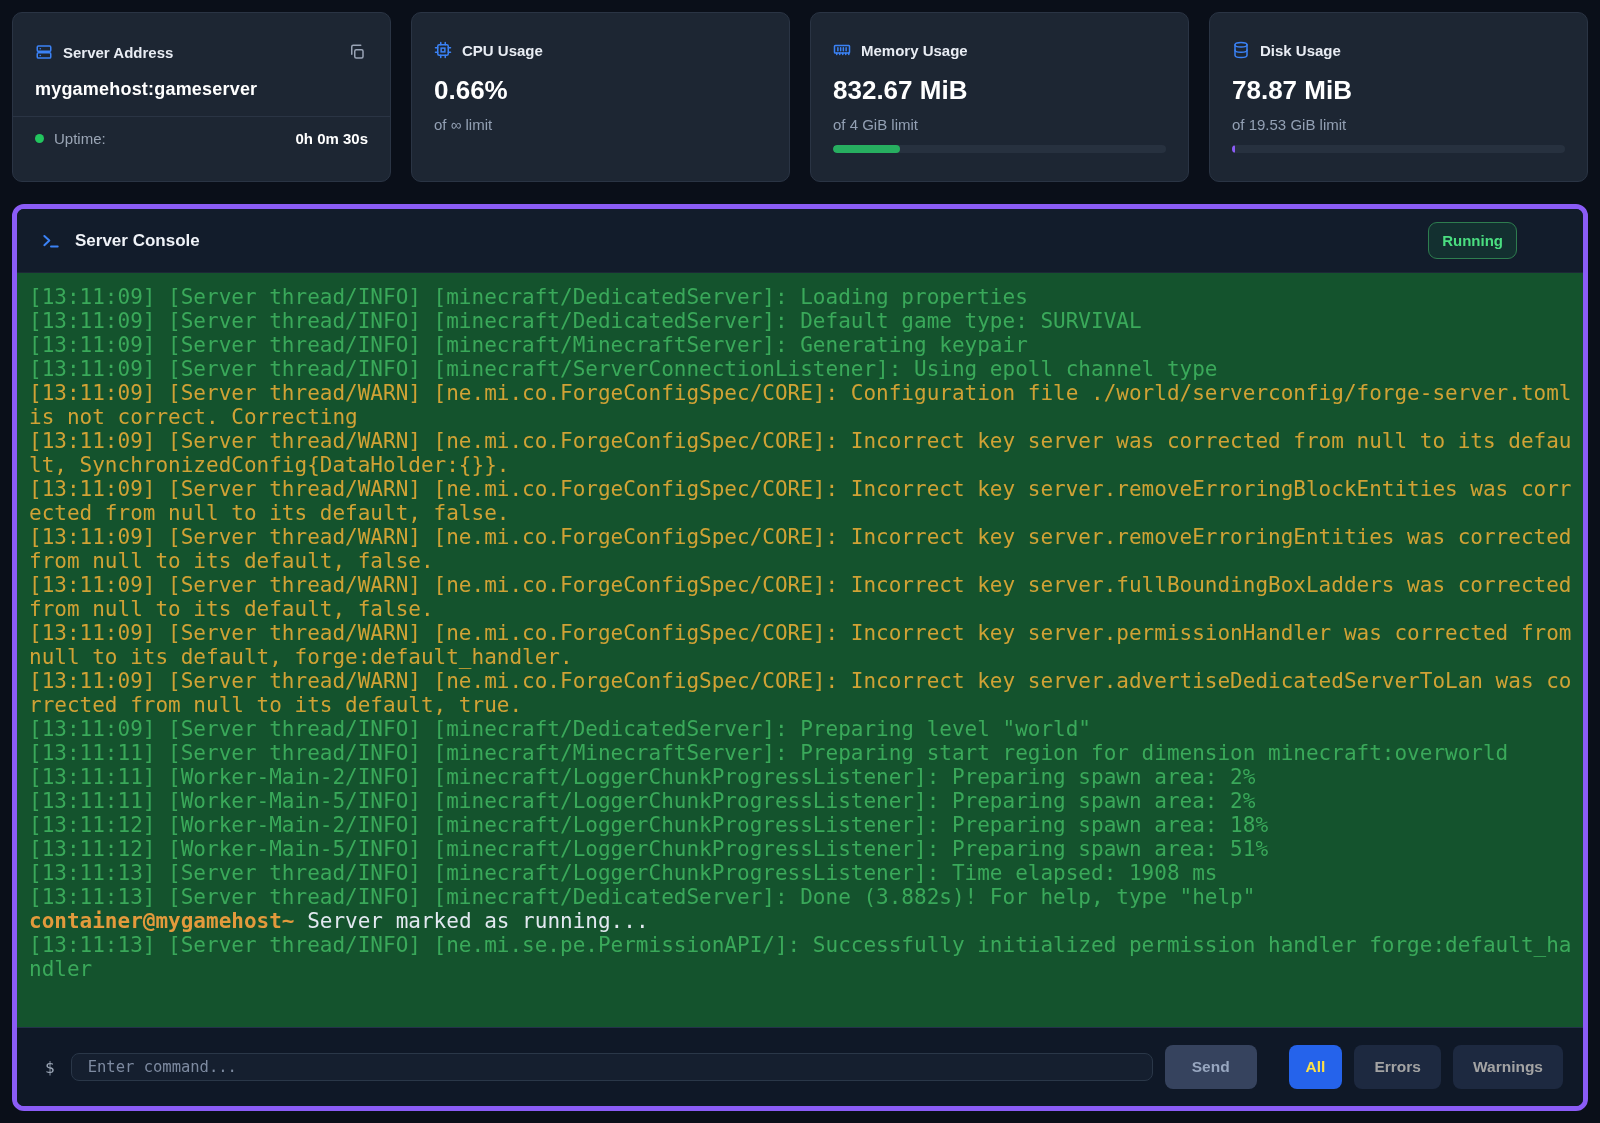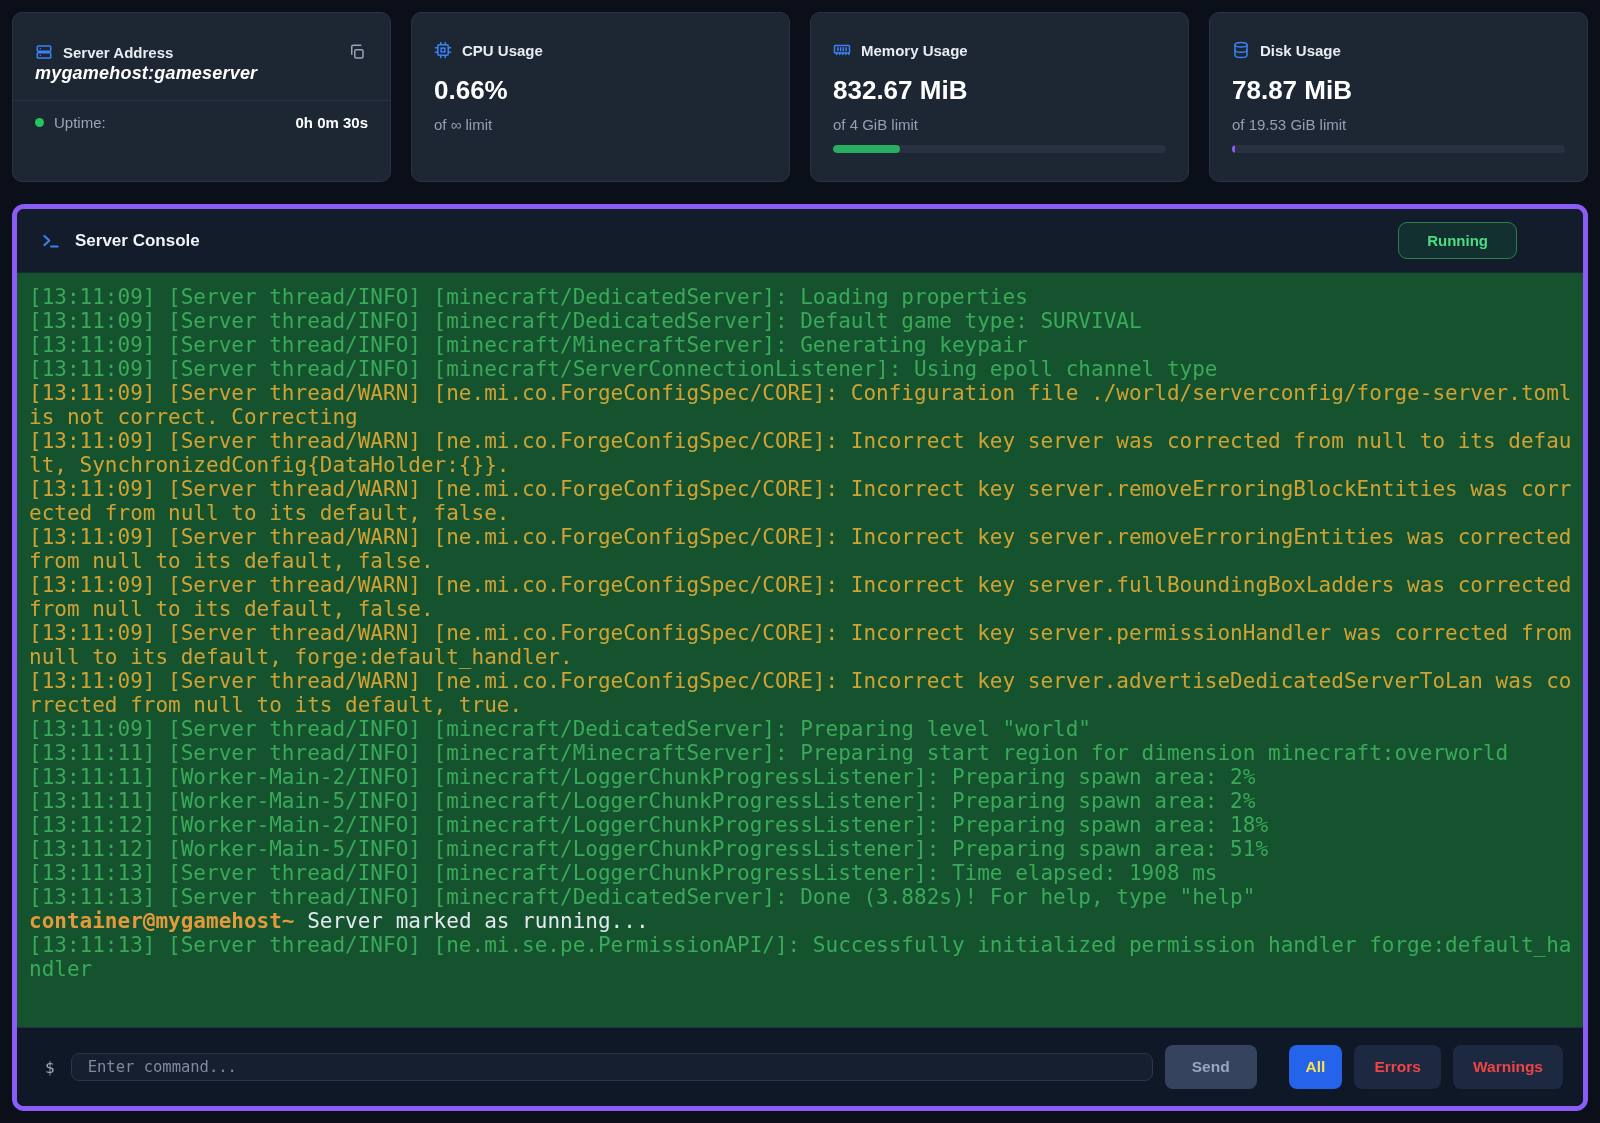--- a/index.html
+++ b/index.html
@@ -30,21 +30,21 @@
     border-radius:10px;
     padding:28px 22px;
     min-height:148px;
   }
   .card-head { display:flex; align-items:center; gap:10px; }
   .card-title { font-size:15px; font-weight:700; color:#e8ecf3; }
   .icon-btn {
     margin-left:auto; background:none; border:none; padding:2px; cursor:pointer;
     display:flex; align-items:center;
   }
-  .address-value { font-size:18px; font-weight:700; color:#ffffff; letter-spacing:.2px;font-style:italic; }
+  .address-value { font-size:18px; font-weight:700; margin-top:16px; color:#ffffff; letter-spacing:.2px; }
   .card-divider { border:none; border-top:1px solid #2a3444; margin:16px -22px 13px; }
   .uptime-row { display:flex; align-items:center; gap:10px; font-size:15px; color:#9aa5b5; }
   .dot { width:9px; height:9px; border-radius:50%; background:#22c55e; flex:0 0 auto; }
   .uptime-value { margin-left:auto; color:#ffffff; font-weight:700; }
 
   .stat-value { font-size:26px; font-weight:700; color:#ffffff; margin-top:16px; }
   .stat-sub { font-size:15px; color:#93a0b4; margin-top:10px; }
   .progress-track {
     margin-top:12px; height:8px; border-radius:6px;
     background:#27313f; overflow:hidden; width:100%;
@@ -70,21 +70,21 @@
     background:#121c2b;
     border-bottom:1px solid #1c2736;
   }
   .console-title { font-size:17px; font-weight:700; color:#f0f3f8; }
   .status-badge {
     margin-left:auto; margin-right:42px;
     background:rgba(34,197,94,0.12);
     border:1px solid #2e7d4f;
     color:#4ade80;
     font-size:15px; font-weight:700;
-    padding:9px 28px;
+    padding:9px 13px;
     border-radius:9px;
   }
 
   .console-log {
     flex:1 1 auto;
     overflow-y:auto;
     padding:12px 10px 8px 12px;
     background:#14532d;
     font-family:"DejaVu Sans Mono", monospace;
     font-size:21px;
@@ -124,21 +124,21 @@
   .command-input::placeholder { color:#7d8aa0; }
   .btn {
     height:44px; border:none; border-radius:8px;
     font-family:"Liberation Sans", sans-serif;
     font-size:15.5px; font-weight:700;
     cursor:pointer;
     display:flex; align-items:center; justify-content:center;
   }
   .btn-send { background:#36435e; color:#98a7c0; padding:0 27px; }
   .btn-all { background:#2563eb; color:#fde047; padding:0 17px; margin-left:20px; }
-  .btn-dark { background:#1d2940; color:#ef4444; padding:0 20px; }
+  .btn-dark { background:#1d2940; color:#a3a3a3; padding:0 20px; }
 </style>
 </head>
 <body>
 
 <div class="page">
 
   <div class="stats-row">
 
     <div class="card">
       <div class="card-head">

